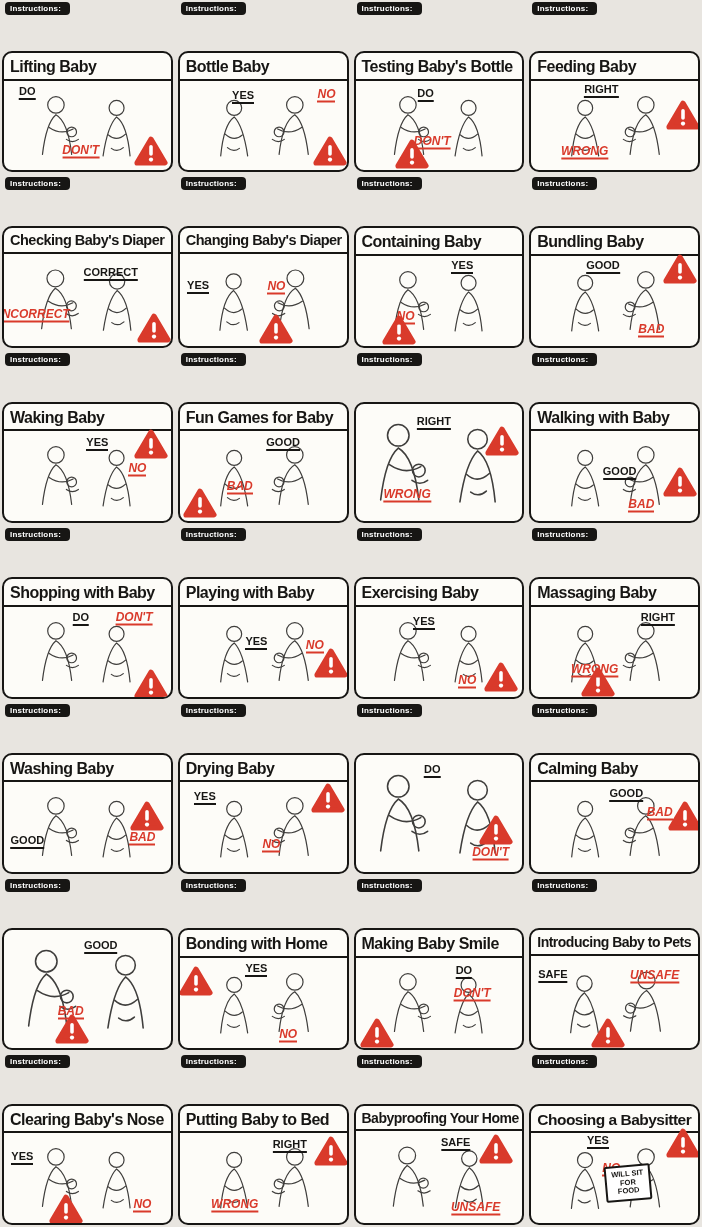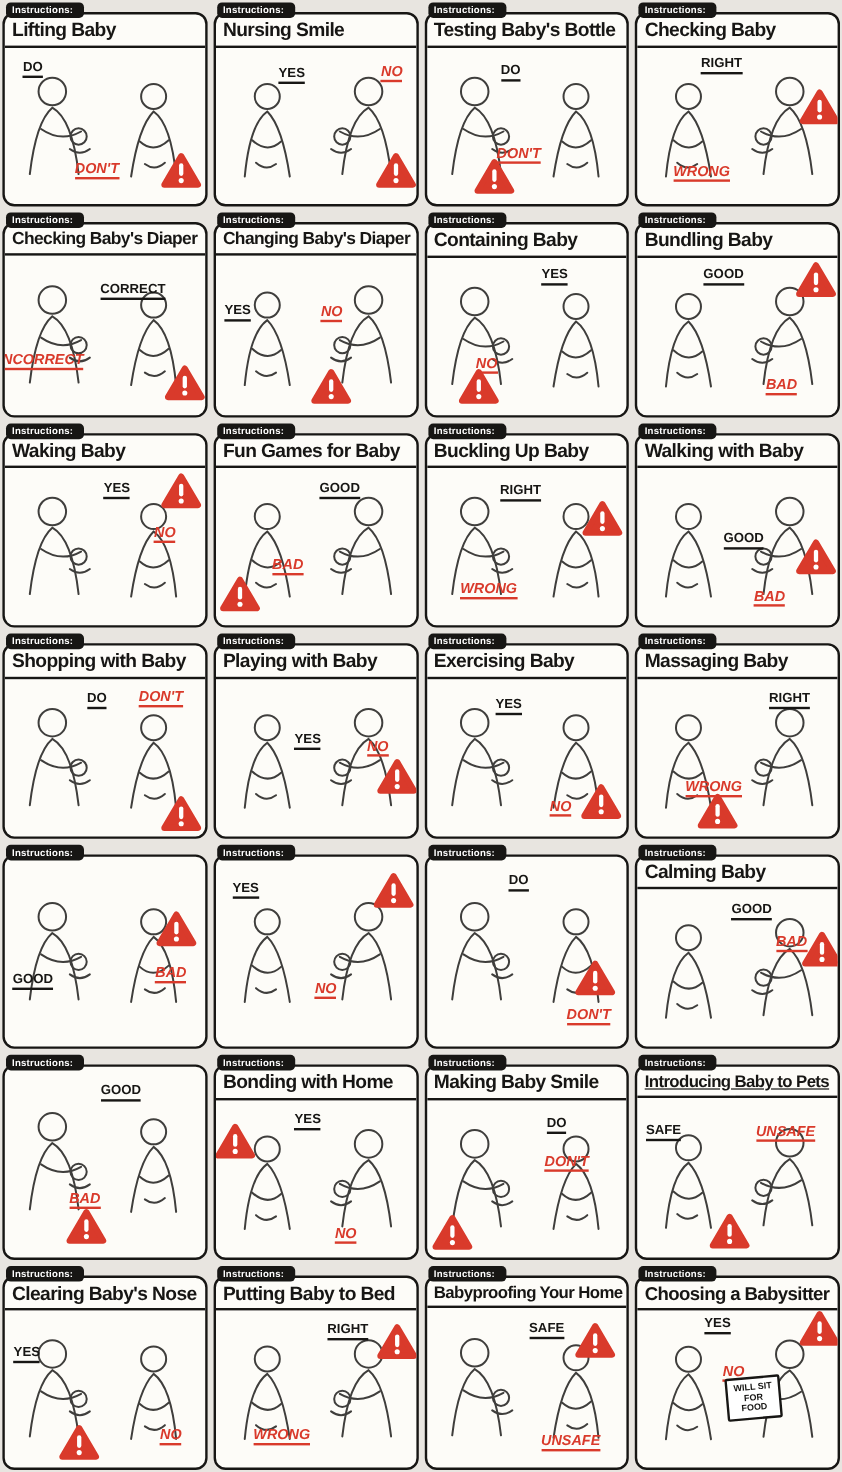--- a/index.html
+++ b/index.html
@@ -8,21 +8,21 @@
   html,body{margin:0;padding:0;}
   body{
     width:702px;height:1227px;overflow:hidden;background:var(--bg);
     font-family:"Liberation Sans","DejaVu Sans",sans-serif;color:var(--ink);
   }
   .grid{
     box-sizing:border-box;width:702px;height:1227px;padding:2px;
     display:grid;grid-template-columns:repeat(4,1fr);grid-template-rows:repeat(7,1fr);
     gap:5px;
   }
-  .cell{position:relative;display:flex;flex-direction:column;min-width:0;}
+  .cell{position:relative;display:flex;flex-direction:column;min-width:0;gap:41px;}
   .tab{
     position:relative;z-index:2;margin-left:3px;width:max-content;
     background:var(--ink);color:#fff;font-size:8px;font-weight:bold;
     padding:2px 9px 2px 5px;border-radius:4px;letter-spacing:.2px;
   }
   .panel{
     position:relative;z-index:1;flex:1;margin-top:-5px;min-height:0;
     background:var(--panel);border:2px solid var(--ink);border-radius:10px;
     display:flex;flex-direction:column;overflow:hidden;
   }
@@ -82,21 +82,21 @@
 
       </div>
     </div>
   </div>
 
   <div class="cell">
     <div class="tab">
       <span>Instructions:</span>
     </div>
     <div class="panel" aria-label="mother breastfeeding vs father trying to nurse">
-      <div class="title">Nursing Smile</div>
+      <div class="title">Bottle Baby</div>
       <div class="art">
         <svg class="doodle" viewBox="0 0 160 120" preserveAspectRatio="xMidYMid meet" fill="none" stroke="#2b2a28" stroke-width="1.6" stroke-linecap="round" opacity="0.9" style="transform: scaleX(-1);">
           <circle cx="38" cy="32" r="11"></circle>
           <path d="M20 98 Q25 56 38 45 Q54 54 59 98"></path>
           <path d="M29 62 Q45 73 61 64"></path>
           <circle cx="59" cy="68" r="6.5"></circle>
           <path d="M52 78 Q60 84 68 78"></path>
           <circle cx="119" cy="36" r="10"></circle>
           <path d="M101 100 Q107 60 119 48 Q133 58 137 100"></path>
           <path d="M108 72 Q119 82 131 71"></path>
@@ -142,21 +142,21 @@
 
       </div>
     </div>
   </div>
 
   <div class="cell">
     <div class="tab">
       <span>Instructions:</span>
     </div>
     <div class="panel" aria-label="bottle to baby's mouth vs bottle to the wrong end">
-      <div class="title">Checking Baby</div>
+      <div class="title">Feeding Baby</div>
       <div class="art">
         <svg class="doodle" viewBox="0 0 160 120" preserveAspectRatio="xMidYMid meet" fill="none" stroke="#2b2a28" stroke-width="1.6" stroke-linecap="round" opacity="0.9" style="transform: scaleX(-1);">
           <circle cx="38" cy="32" r="11"></circle>
           <path d="M20 98 Q25 56 38 45 Q54 54 59 98"></path>
           <path d="M29 62 Q45 73 61 64"></path>
           <circle cx="59" cy="68" r="6.5"></circle>
           <path d="M52 78 Q60 84 68 78"></path>
           <circle cx="119" cy="36" r="10"></circle>
           <path d="M101 100 Q107 60 119 48 Q133 58 137 100"></path>
           <path d="M108 72 Q119 82 131 71"></path>
@@ -352,21 +352,20 @@
 
       </div>
     </div>
   </div>
 
   <div class="cell">
     <div class="tab">
       <span>Instructions:</span>
     </div>
     <div class="panel" aria-label="strapped in car seat vs tangled in lap belt">
-      <div class="title">Buckling Up Baby</div>
       <div class="art">
         <svg class="doodle" viewBox="0 0 160 120" preserveAspectRatio="xMidYMid meet" fill="none" stroke="#2b2a28" stroke-width="1.6" stroke-linecap="round" opacity="0.9">
           <circle cx="38" cy="32" r="11"></circle>
           <path d="M20 98 Q25 56 38 45 Q54 54 59 98"></path>
           <path d="M29 62 Q45 73 61 64"></path>
           <circle cx="59" cy="68" r="6.5"></circle>
           <path d="M52 78 Q60 84 68 78"></path>
           <circle cx="119" cy="36" r="10"></circle>
           <path d="M101 100 Q107 60 119 48 Q133 58 137 100"></path>
           <path d="M108 72 Q119 82 131 71"></path>
@@ -532,20 +531,21 @@
 
       </div>
     </div>
   </div>
 
   <div class="cell">
     <div class="tab">
       <span>Instructions:</span>
     </div>
     <div class="panel" aria-label="cradled sponge bath vs garden hose over basket">
+      <div class="title">Washing Baby</div>
       <div class="art">
         <svg class="doodle" viewBox="0 0 160 120" preserveAspectRatio="xMidYMid meet" fill="none" stroke="#2b2a28" stroke-width="1.6" stroke-linecap="round" opacity="0.9">
           <circle cx="38" cy="32" r="11"></circle>
           <path d="M20 98 Q25 56 38 45 Q54 54 59 98"></path>
           <path d="M29 62 Q45 73 61 64"></path>
           <circle cx="59" cy="68" r="6.5"></circle>
           <path d="M52 78 Q60 84 68 78"></path>
           <circle cx="119" cy="36" r="10"></circle>
           <path d="M101 100 Q107 60 119 48 Q133 58 137 100"></path>
           <path d="M108 72 Q119 82 131 71"></path>
@@ -561,20 +561,21 @@
 
       </div>
     </div>
   </div>
 
   <div class="cell">
     <div class="tab">
       <span>Instructions:</span>
     </div>
     <div class="panel" aria-label="towel pat dry vs tossing baby in clothes dryer">
+      <div class="title">Drying Baby</div>
       <div class="art">
         <svg class="doodle" viewBox="0 0 160 120" preserveAspectRatio="xMidYMid meet" fill="none" stroke="#2b2a28" stroke-width="1.6" stroke-linecap="round" opacity="0.9" style="transform: scaleX(-1);">
           <circle cx="38" cy="32" r="11"></circle>
           <path d="M20 98 Q25 56 38 45 Q54 54 59 98"></path>
           <path d="M29 62 Q45 73 61 64"></path>
           <circle cx="59" cy="68" r="6.5"></circle>
           <path d="M52 78 Q60 84 68 78"></path>
           <circle cx="119" cy="36" r="10"></circle>
           <path d="M101 100 Q107 60 119 48 Q133 58 137 100"></path>
           <path d="M108 72 Q119 82 131 71"></path>
@@ -738,21 +739,21 @@
 
       </div>
     </div>
   </div>
 
   <div class="cell">
     <div class="tab">
       <span>Instructions:</span>
     </div>
     <div class="panel" aria-label="meeting the puppy vs baby in the aquarium">
-      <div class="title" style="font-size: 14px; text-decoration: underline;">Introducing Baby to Pets</div>
+      <div class="title" style="font-size: 14px;">Introducing Baby to Pets</div>
       <div class="art">
         <svg class="doodle" viewBox="0 0 160 120" preserveAspectRatio="xMidYMid meet" fill="none" stroke="#2b2a28" stroke-width="1.6" stroke-linecap="round" opacity="0.9" style="transform: scaleX(-1);">
           <circle cx="38" cy="32" r="11"></circle>
           <path d="M20 98 Q25 56 38 45 Q54 54 59 98"></path>
           <path d="M29 62 Q45 73 61 64"></path>
           <circle cx="59" cy="68" r="6.5"></circle>
           <path d="M52 78 Q60 84 68 78"></path>
           <circle cx="119" cy="36" r="10"></circle>
           <path d="M101 100 Q107 60 119 48 Q133 58 137 100"></path>
           <path d="M108 72 Q119 82 131 71"></path>

